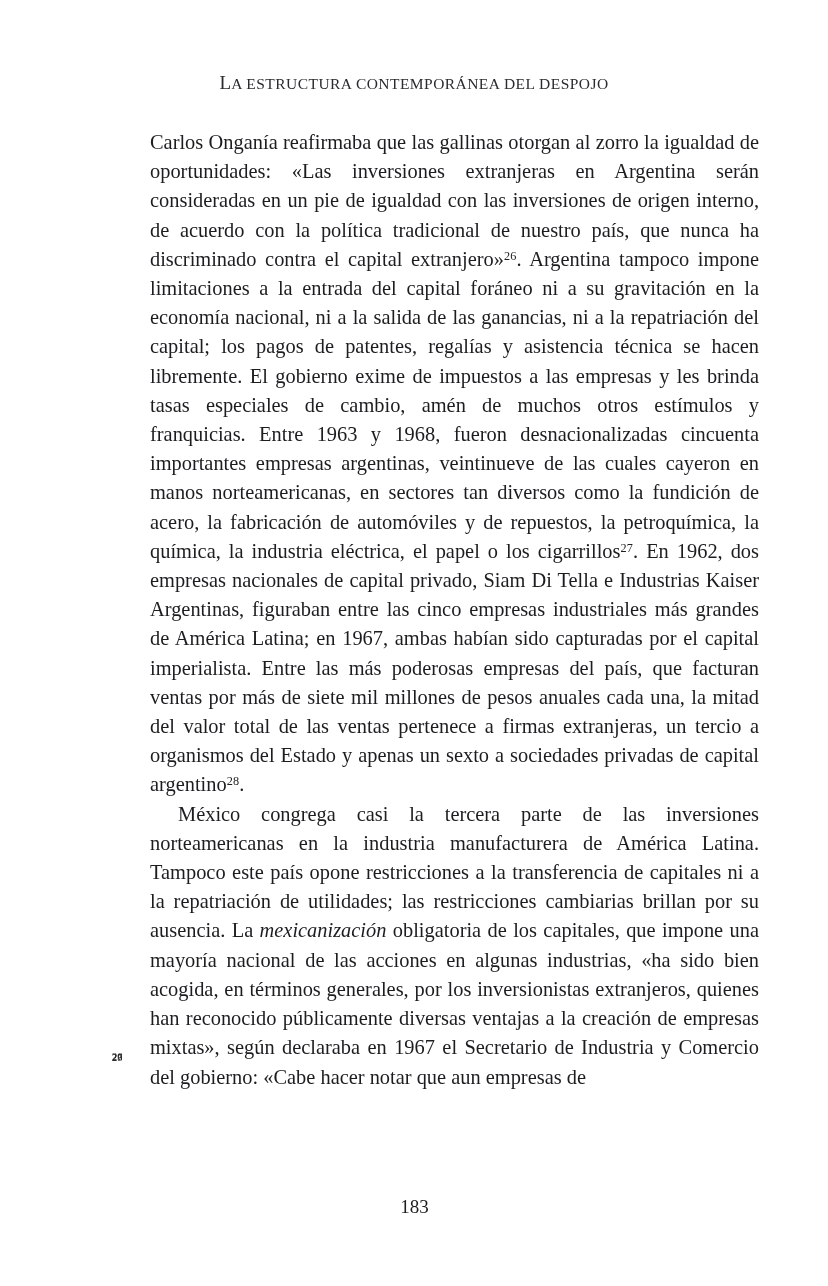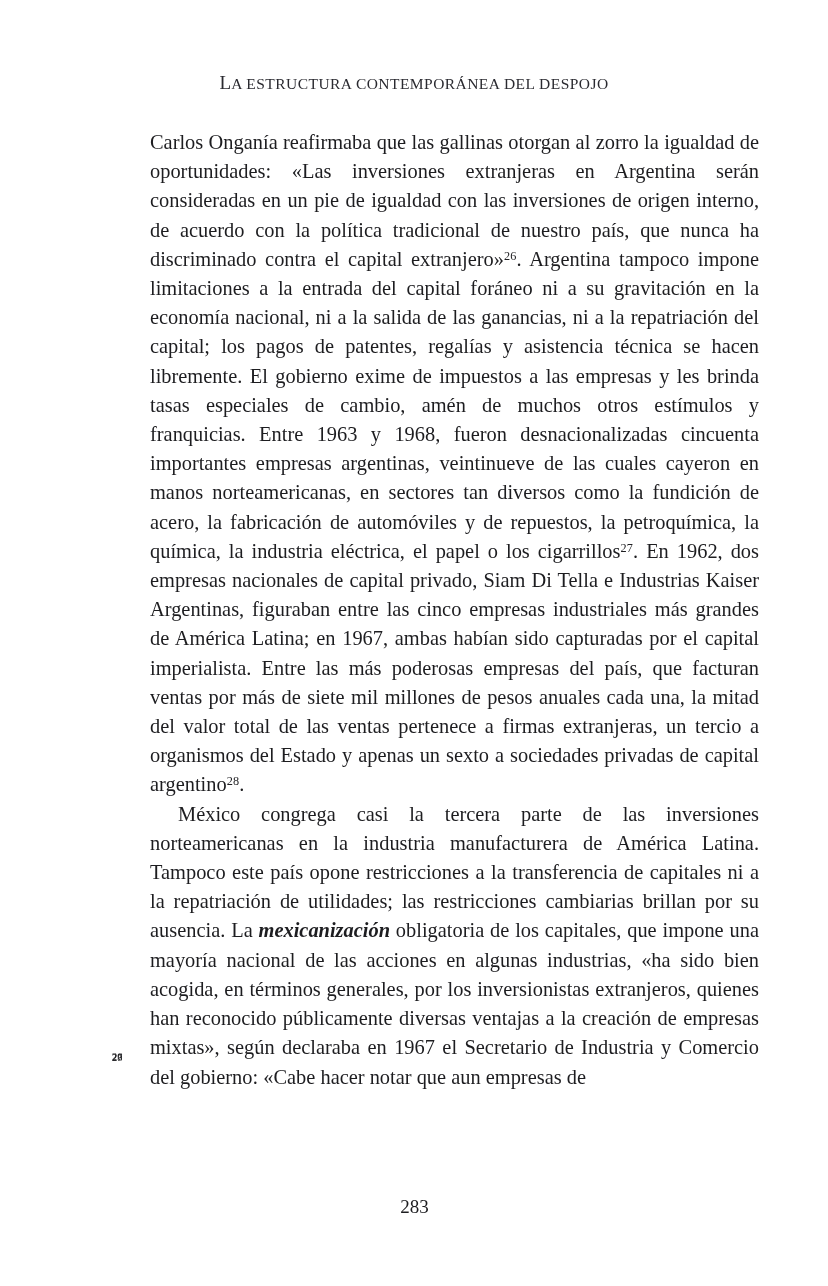--- a/index.html
+++ b/index.html
@@ -60,21 +60,20 @@
     -webkit-hyphens: manual;
   }
   .para.indented {
     text-indent: 28px;
   }
   .para + .para {
     margin-top: 0;
   }
   .para i, .para em {
     font-style: italic;
-    font-weight: bold;
   }
   sup.fn {
     font-size: 0.6em;
     vertical-align: 0.52em;
     line-height: 0;
     letter-spacing: 0.2px;
   }
 
   
   .footnotes {
@@ -130,15 +129,15 @@
       <p class="para">Carlos Onganía reafirmaba que las gallinas otorgan al zorro la igualdad de oportunidades: «Las inversiones extranjeras en Argentina serán consideradas en un pie de igualdad con las inversiones de origen interno, de acuerdo con la política tradicional de nuestro país, que nunca ha discriminado contra el capital extranjero»<sup class="fn">26</sup>. Argentina tampoco impone limitaciones a la entrada del capital foráneo ni a su gravitación en la economía nacional, ni a la salida de las ganancias, ni a la repatriación del capital; los pagos de patentes, regalías y asistencia técnica se hacen libremente. El gobierno exime de impuestos a las empresas y les brinda tasas especiales de cambio, amén de muchos otros estímulos y franquicias. Entre 1963 y 1968, fueron desnacionalizadas cincuenta importantes empresas argentinas, veintinueve de las cuales cayeron en manos norteamericanas, en sectores tan diversos como la fundición de acero, la fabricación de automóviles y de repuestos, la petroquímica, la química, la industria eléctrica, el papel o los cigarrillos<sup class="fn">27</sup>. En 1962, dos empresas nacionales de capital privado, Siam Di Tella e Industrias Kaiser Argentinas, figuraban entre las cinco empresas industriales más grandes de América Latina; en 1967, ambas habían sido capturadas por el capital imperialista. Entre las más poderosas empresas del país, que facturan ventas por más de siete mil millones de pesos anuales cada una, la mitad del valor total de las ventas pertenece a firmas extranjeras, un tercio a organismos del Estado y apenas un sexto a sociedades privadas de capital argentino<sup class="fn">28</sup>.</p>
       <p class="para indented">México congrega casi la tercera parte de las inversiones norteamericanas en la industria manufacturera de América Latina. Tampoco este país opone restricciones a la transferencia de capitales ni a la repatriación de utilidades; las restricciones cambiarias brillan por su ausencia. La <i>mexicanización</i> obligatoria de los capitales, que impone una mayoría nacional de las acciones en algunas industrias, «ha sido bien acogida, en términos generales, por los inversionistas extranjeros, quienes han reconocido públicamente diversas ventajas a la creación de empresas mixtas», según declaraba en 1967 el Secretario de Industria y Comercio del gobierno: «Cabe hacer notar que aun empresas de</p>
     </div>
 
   <div class="footnotes" id="footnote-list">
       <div class="footnote"><span class="marker">26</span></div>
       <div class="footnote"><span class="marker">27</span></div>
       <div class="footnote"><span class="marker">28</span></div>
     </div>
 
-  <div class="folio">283</div>
+  <div class="folio">183</div>
 
 </div>
 
 </body></html>

